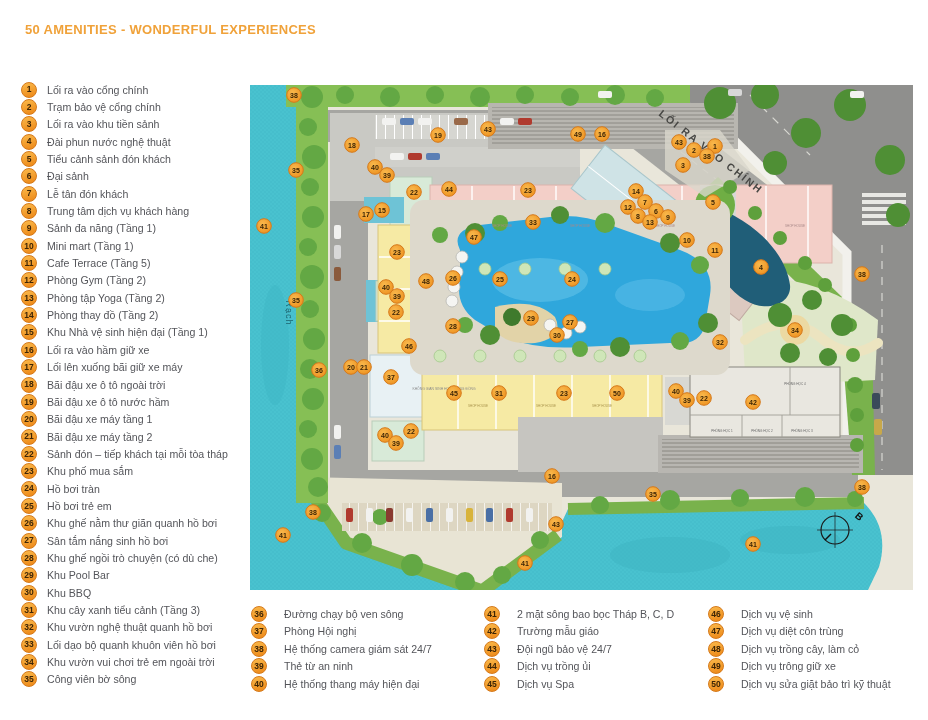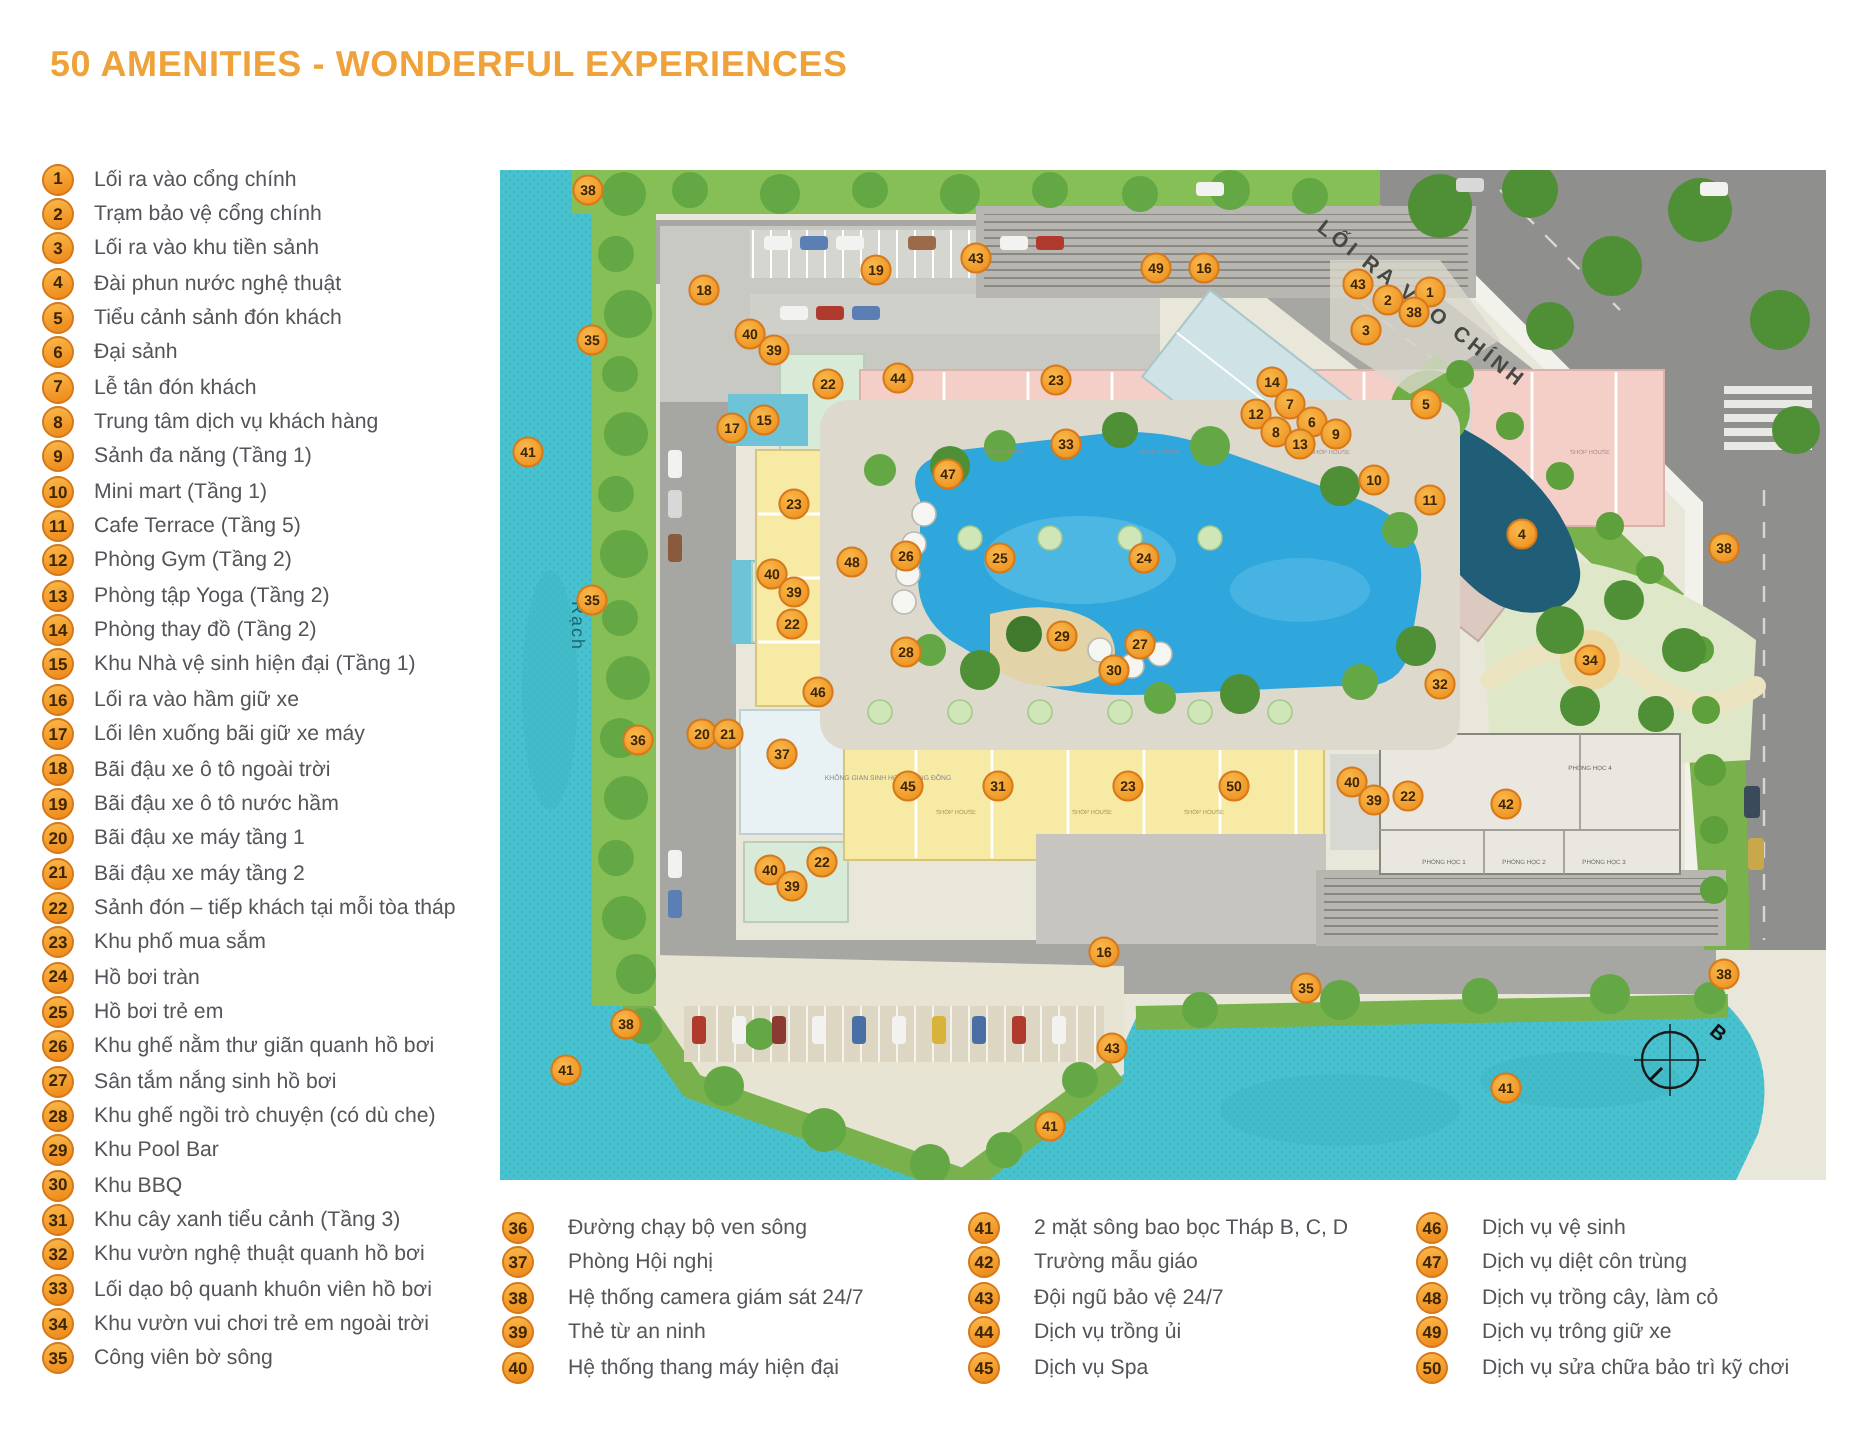--- a/index.html
+++ b/index.html
@@ -7,21 +7,21 @@
     width:928px;height:720px;position:relative;overflow:hidden;
     background:#ffffff;
     font-family:"Liberation Sans","DejaVu Sans",sans-serif;
   }
   .header{position:absolute;left:25px;top:18px;}
   .header h1{
     margin:0;font-size:19px;font-weight:bold;letter-spacing:.4px;
     color:#1e3e70;
   }
   .header h2{
-    margin:4px 0 0 0;font-size:18px;font-weight:600;letter-spacing:.3px;
+    margin:4px 0 0 0;font-size:13px;font-weight:600;letter-spacing:.3px;
     color:#f0a23a;
   }
   .legend-col{position:absolute;}
   #legend-left{left:21px;top:81px;width:228px;}
   #legend-col-0{left:251px;top:605px;width:232px;}
   #legend-col-1{left:484px;top:605px;width:224px;}
   #legend-col-2{left:708px;top:605px;width:220px;}
   .legend-row{display:flex;align-items:center;height:17.35px;}
   #legend-col-0 .legend-row,#legend-col-1 .legend-row,#legend-col-2 .legend-row{height:17.5px;}
   .badge{
@@ -246,21 +246,21 @@
     <div class="legend-row">
       <span class="badge">48</span>
       <span class="legend-label">Dịch vụ trồng cây, làm cỏ</span>
     </div>
     <div class="legend-row">
       <span class="badge">49</span>
       <span class="legend-label">Dịch vụ trông giữ xe</span>
     </div>
     <div class="legend-row">
       <span class="badge">50</span>
-      <span class="legend-label">Dịch vụ sửa chữa bảo trì kỹ chơi</span>
+      <span class="legend-label">Dịch vụ sửa giặt bảo trì kỹ thuật</span>
     </div>
   </div>
 
 <div id="map">
 <svg id="map-svg" width="678" height="515" viewBox="0 0 678 515" xmlns="http://www.w3.org/2000/svg">
   <defs>
     <radialGradient id="mk" cx="40%" cy="35%" r="80%">
       <stop offset="0" stop-color="#f9b94d"></stop>
           <stop offset="1" stop-color="#ec8d1a"></stop>
     </radialGradient>

